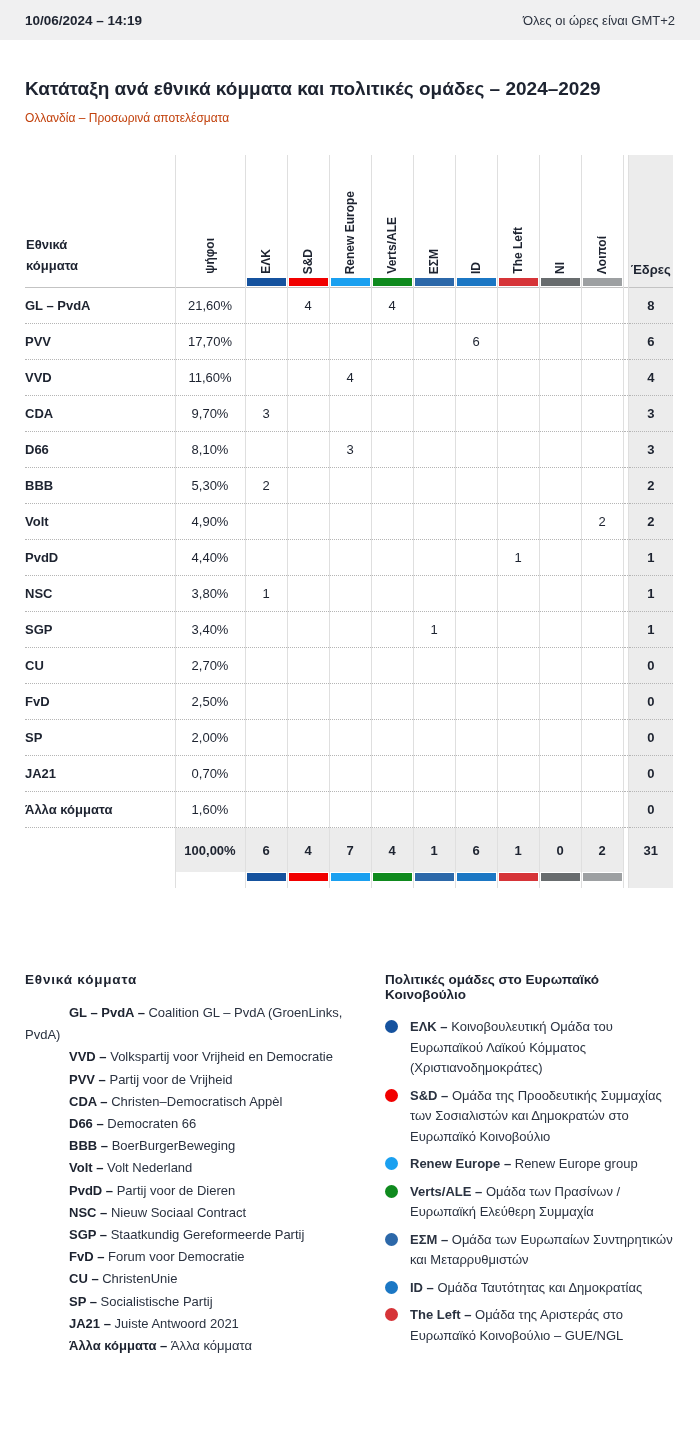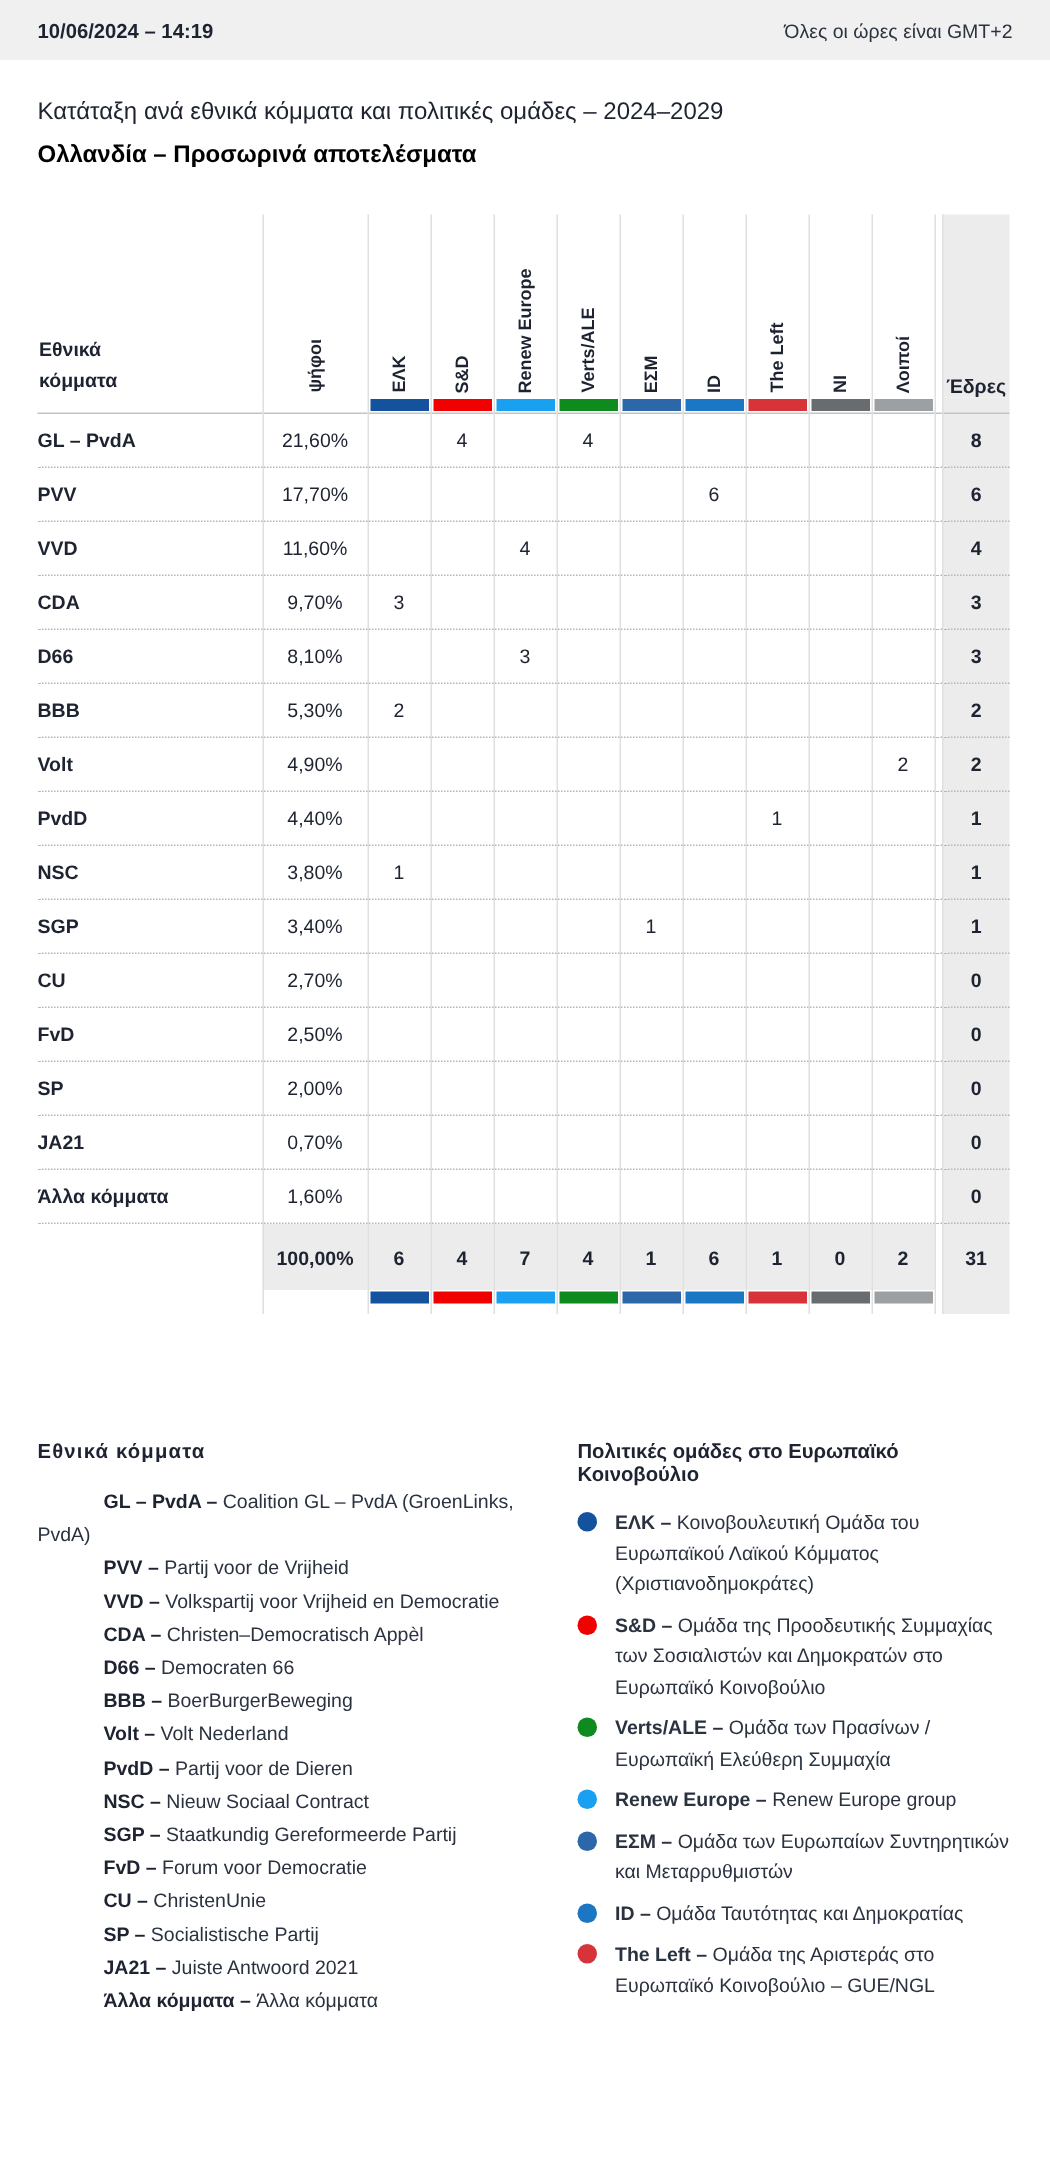--- a/index.html
+++ b/index.html
@@ -10,22 +10,22 @@
   }
   .page{width:700px;}
   
   .topbar{
     height:40px;background:#f0f0f1;display:flex;align-items:center;
     justify-content:space-between;padding:0 25px;box-sizing:border-box;
   }
   .topbar .dt{font-size:13.5px;font-weight:700;}
   .topbar .tz{font-size:13px;color:#2c3340;}
   
-  .title{font-size:16px;font-weight:400;margin:26px 25px 0 25px;}
-  .subtitle{font-size:16px;font-weight:700;margin:11px 25px 0 25px;color:#000000;}
+  .title{font-size:19px;font-weight:700;margin:38px 25px 0 25px;}
+  .subtitle{font-size:12px;font-weight:400;margin:11px 25px 0 25px;color:#c2410c;}
   
   table.results{
     border-collapse:collapse;table-layout:fixed;width:648px;
     margin:30px 0 0 25px;font-size:13px;color:#1d2330;
   }
   table.results td,table.results th{padding:0;border-right:1px solid #dfdfdf;}
   table.results td:last-child,table.results th:last-child{border-right:none;}
   thead{border-bottom:1px solid #c3c3c3;}
   th.h{height:122px;vertical-align:bottom;font-weight:700;padding-bottom:12px;text-align:center;}
   .vlabel{
@@ -418,22 +418,22 @@
           <td class="gray"></td>
         </tr>
       </tbody>
   </table>
 
   <div class="legend-wrap">
     <div class="legend-left">
       <div class="legend-h">Εθνικά κόμματα</div>
       <div>
           <div class="p-item"><b>GL – PvdA – </b><span>Coalition GL – PvdA (GroenLinks, PvdA)</span></div>
+          <div class="p-item"><b>VVD – </b><span>Volkspartij voor Vrijheid en Democratie</span></div>
           <div class="p-item"><b>PVV – </b><span>Partij voor de Vrijheid</span></div>
-          <div class="p-item"><b>VVD – </b><span>Volkspartij voor Vrijheid en Democratie</span></div>
           <div class="p-item"><b>CDA – </b><span>Christen–Democratisch Appèl</span></div>
           <div class="p-item"><b>D66 – </b><span>Democraten 66</span></div>
           <div class="p-item"><b>BBB – </b><span>BoerBurgerBeweging</span></div>
           <div class="p-item"><b>Volt – </b><span>Volt Nederland</span></div>
           <div class="p-item"><b>PvdD – </b><span>Partij voor de Dieren</span></div>
           <div class="p-item"><b>NSC – </b><span>Nieuw Sociaal Contract</span></div>
           <div class="p-item"><b>SGP – </b><span>Staatkundig Gereformeerde Partij</span></div>
           <div class="p-item"><b>FvD – </b><span>Forum voor Democratie</span></div>
           <div class="p-item"><b>CU – </b><span>ChristenUnie</span></div>
           <div class="p-item"><b>SP – </b><span>Socialistische Partij</span></div>
@@ -446,26 +446,26 @@
       <div>
           <div class="g-item">
             <span class="g-dot" style="background: rgb(21, 82, 158);"></span>
             <div><b>ΕΛΚ – </b><span>Κοινοβουλευτική Ομάδα του Ευρωπαϊκού Λαϊκού Κόμματος (Χριστιανοδημοκράτες)</span></div>
           </div>
           <div class="g-item">
             <span class="g-dot" style="background: rgb(241, 0, 0);"></span>
             <div><b>S&amp;D – </b><span>Ομάδα της Προοδευτικής Συμμαχίας των Σοσιαλιστών και Δημοκρατών στο Ευρωπαϊκό Κοινοβούλιο</span></div>
           </div>
           <div class="g-item">
+            <span class="g-dot" style="background: rgb(26, 160, 240);"></span>
+            <div><b>Renew Europe – </b><span>Renew Europe group</span></div>
+          </div>
+          <div class="g-item">
             <span class="g-dot" style="background: rgb(15, 138, 30);"></span>
             <div><b>Verts/ALE – </b><span>Ομάδα των Πρασίνων / Ευρωπαϊκή Ελεύθερη Συμμαχία</span></div>
-          </div>
-          <div class="g-item">
-            <span class="g-dot" style="background: rgb(26, 160, 240);"></span>
-            <div><b>Renew Europe – </b><span>Renew Europe group</span></div>
           </div>
           <div class="g-item">
             <span class="g-dot" style="background: rgb(44, 104, 169);"></span>
             <div><b>ΕΣΜ – </b><span>Ομάδα των Ευρωπαίων Συντηρητικών και Μεταρρυθμιστών</span></div>
           </div>
           <div class="g-item">
             <span class="g-dot" style="background: rgb(27, 119, 196);"></span>
             <div><b>ID – </b><span>Ομάδα Ταυτότητας και Δημοκρατίας</span></div>
           </div>
           <div class="g-item">

